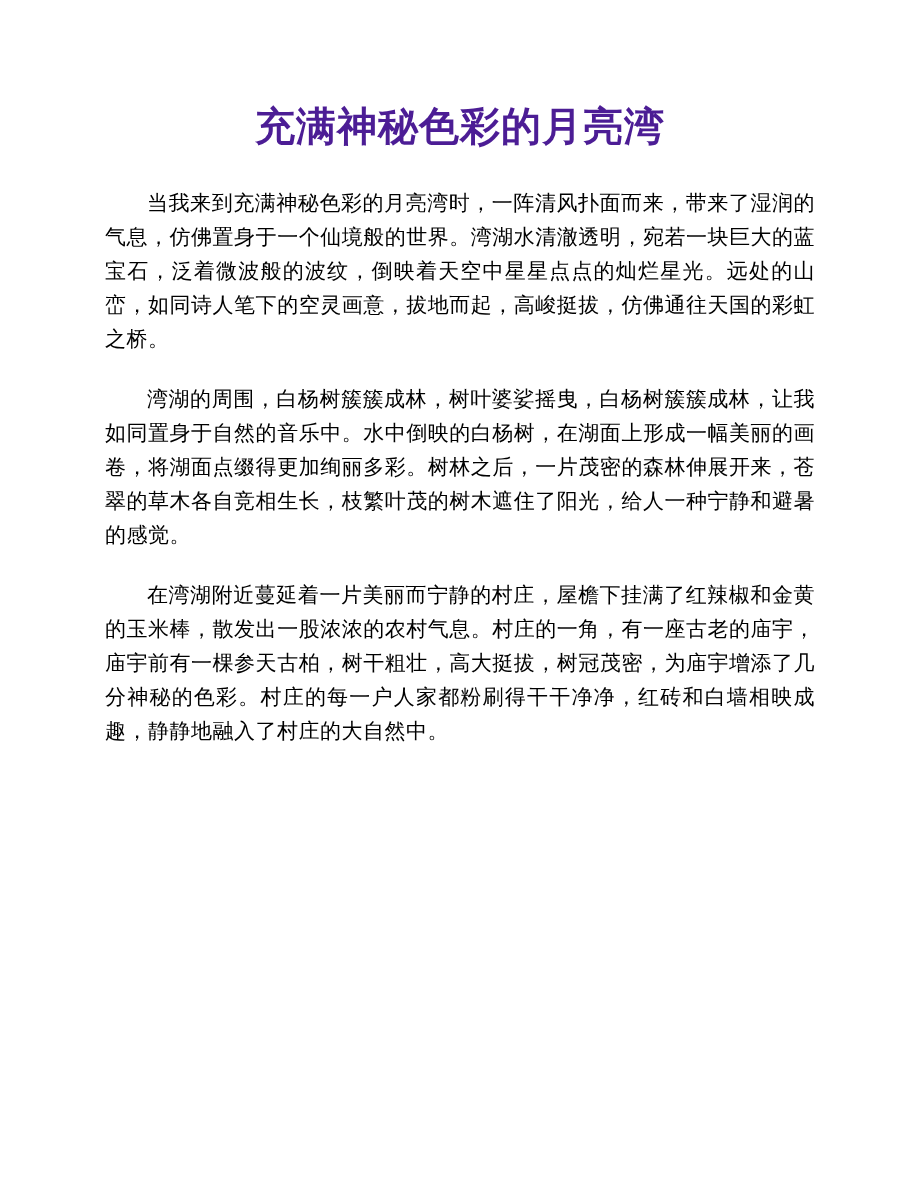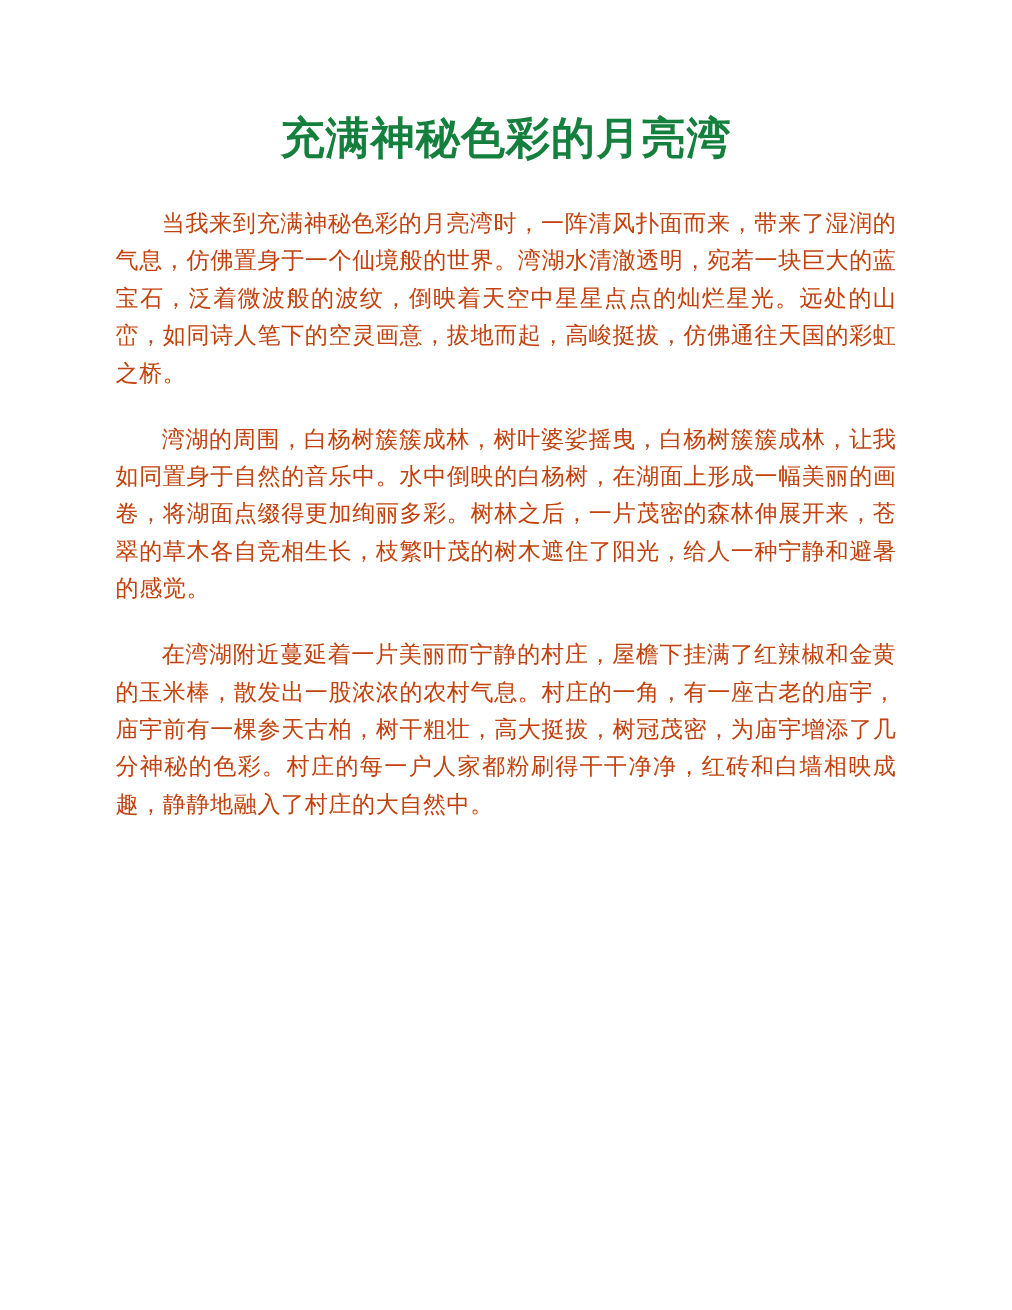--- a/index.html
+++ b/index.html
@@ -34,28 +34,28 @@
     z-index: 1;
     padding: 100px 105px 0 105px;
   }
   .title {
     margin: 0 0 34px 0;
     text-align: center;
     font-family: "Liberation Sans", sans-serif;
     font-weight: 700;
     font-size: 40px;
     line-height: 52px;
-    color: #15803d;
+    color: #4c1d95;
     letter-spacing: 1px;
   }
   .para {
     margin: 0 0 26px 0;
     font-size: 21px;
     line-height: 34px;
-    color: #c2410c;
+    color: #000000;
     text-align: justify;
     text-justify: inter-ideograph;
     text-indent: 2em;
     letter-spacing: 0.5px;
   }
   .para:last-child {
     margin-bottom: 16px;
   }
 </style>
 </head>

